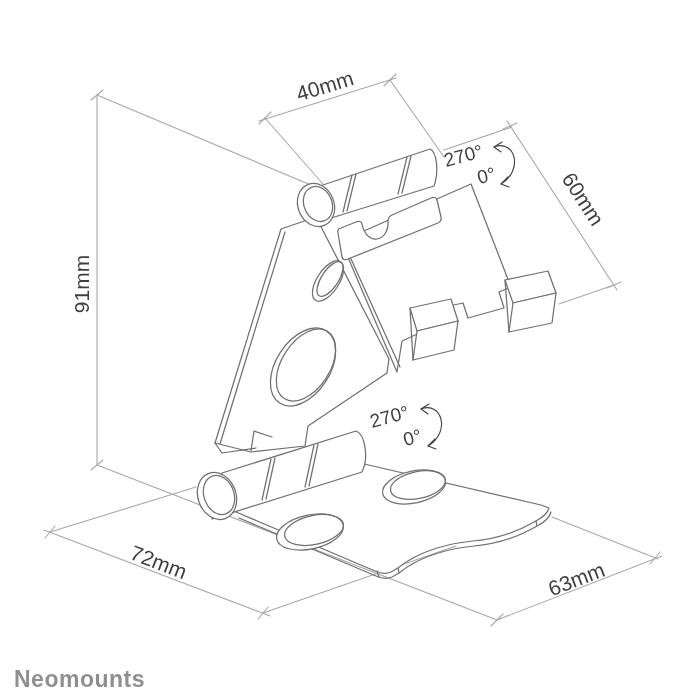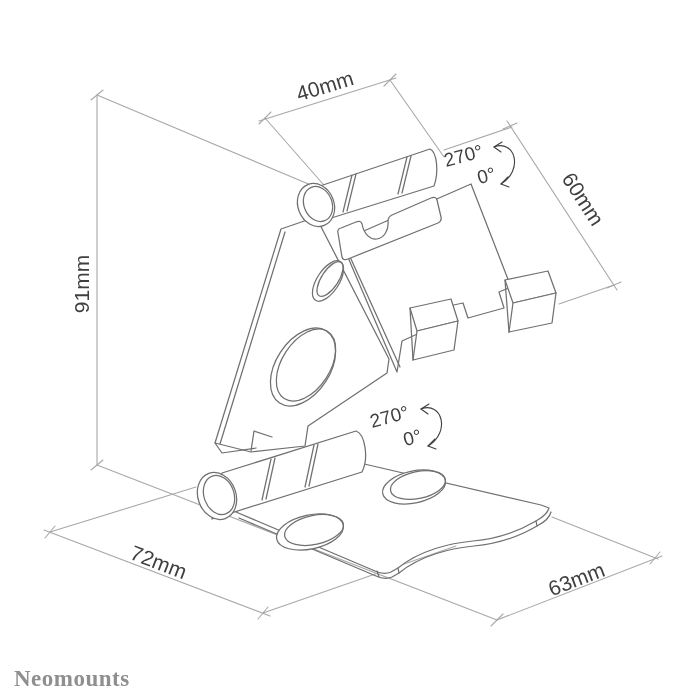--- a/index.html
+++ b/index.html
@@ -6,21 +6,21 @@
   .canvas{position:relative;width:700px;height:700px;background:#ffffff;overflow:hidden;
           font-family:"Liberation Sans", sans-serif;}
   svg{position:absolute;left:0;top:0;}
   .dim{stroke:#a8a8a8;stroke-width:1.1;fill:none;stroke-linecap:round;}
   .obj{stroke:#707070;stroke-width:1.25;fill:none;stroke-linejoin:round;stroke-linecap:round;}
   .objf{stroke:#707070;stroke-width:1.25;fill:#ffffff;stroke-linejoin:round;stroke-linecap:round;}
   .lbl{fill:#3f3f3f;font-size:21px;font-family:"Liberation Sans", sans-serif;}
   .lbl-sm{fill:#3f3f3f;font-size:19px;font-family:"Liberation Sans", sans-serif;}
   .rot{stroke:#3f3f3f;stroke-width:1.1;fill:none;stroke-linecap:round;stroke-linejoin:round;}
   .brand{position:absolute;left:14px;top:666px;font-size:23px;letter-spacing:0.5px;
-         color:#8f8f8f;font-weight:bold;font-family:Liberation Serif, serif;}
+         color:#8f8f8f;font-weight:bold;font-family:Liberation Sans, sans-serif;}
 </style>
 </head>
 <body>
 
 <div class="canvas">
 <svg width="700" height="700" viewBox="0 0 700 700">
 
   <g>
     <line class="dim" x1="97" y1="95" x2="97" y2="465"></line>
     <line class="dim" x1="91" y1="100" x2="103" y2="90"></line>

